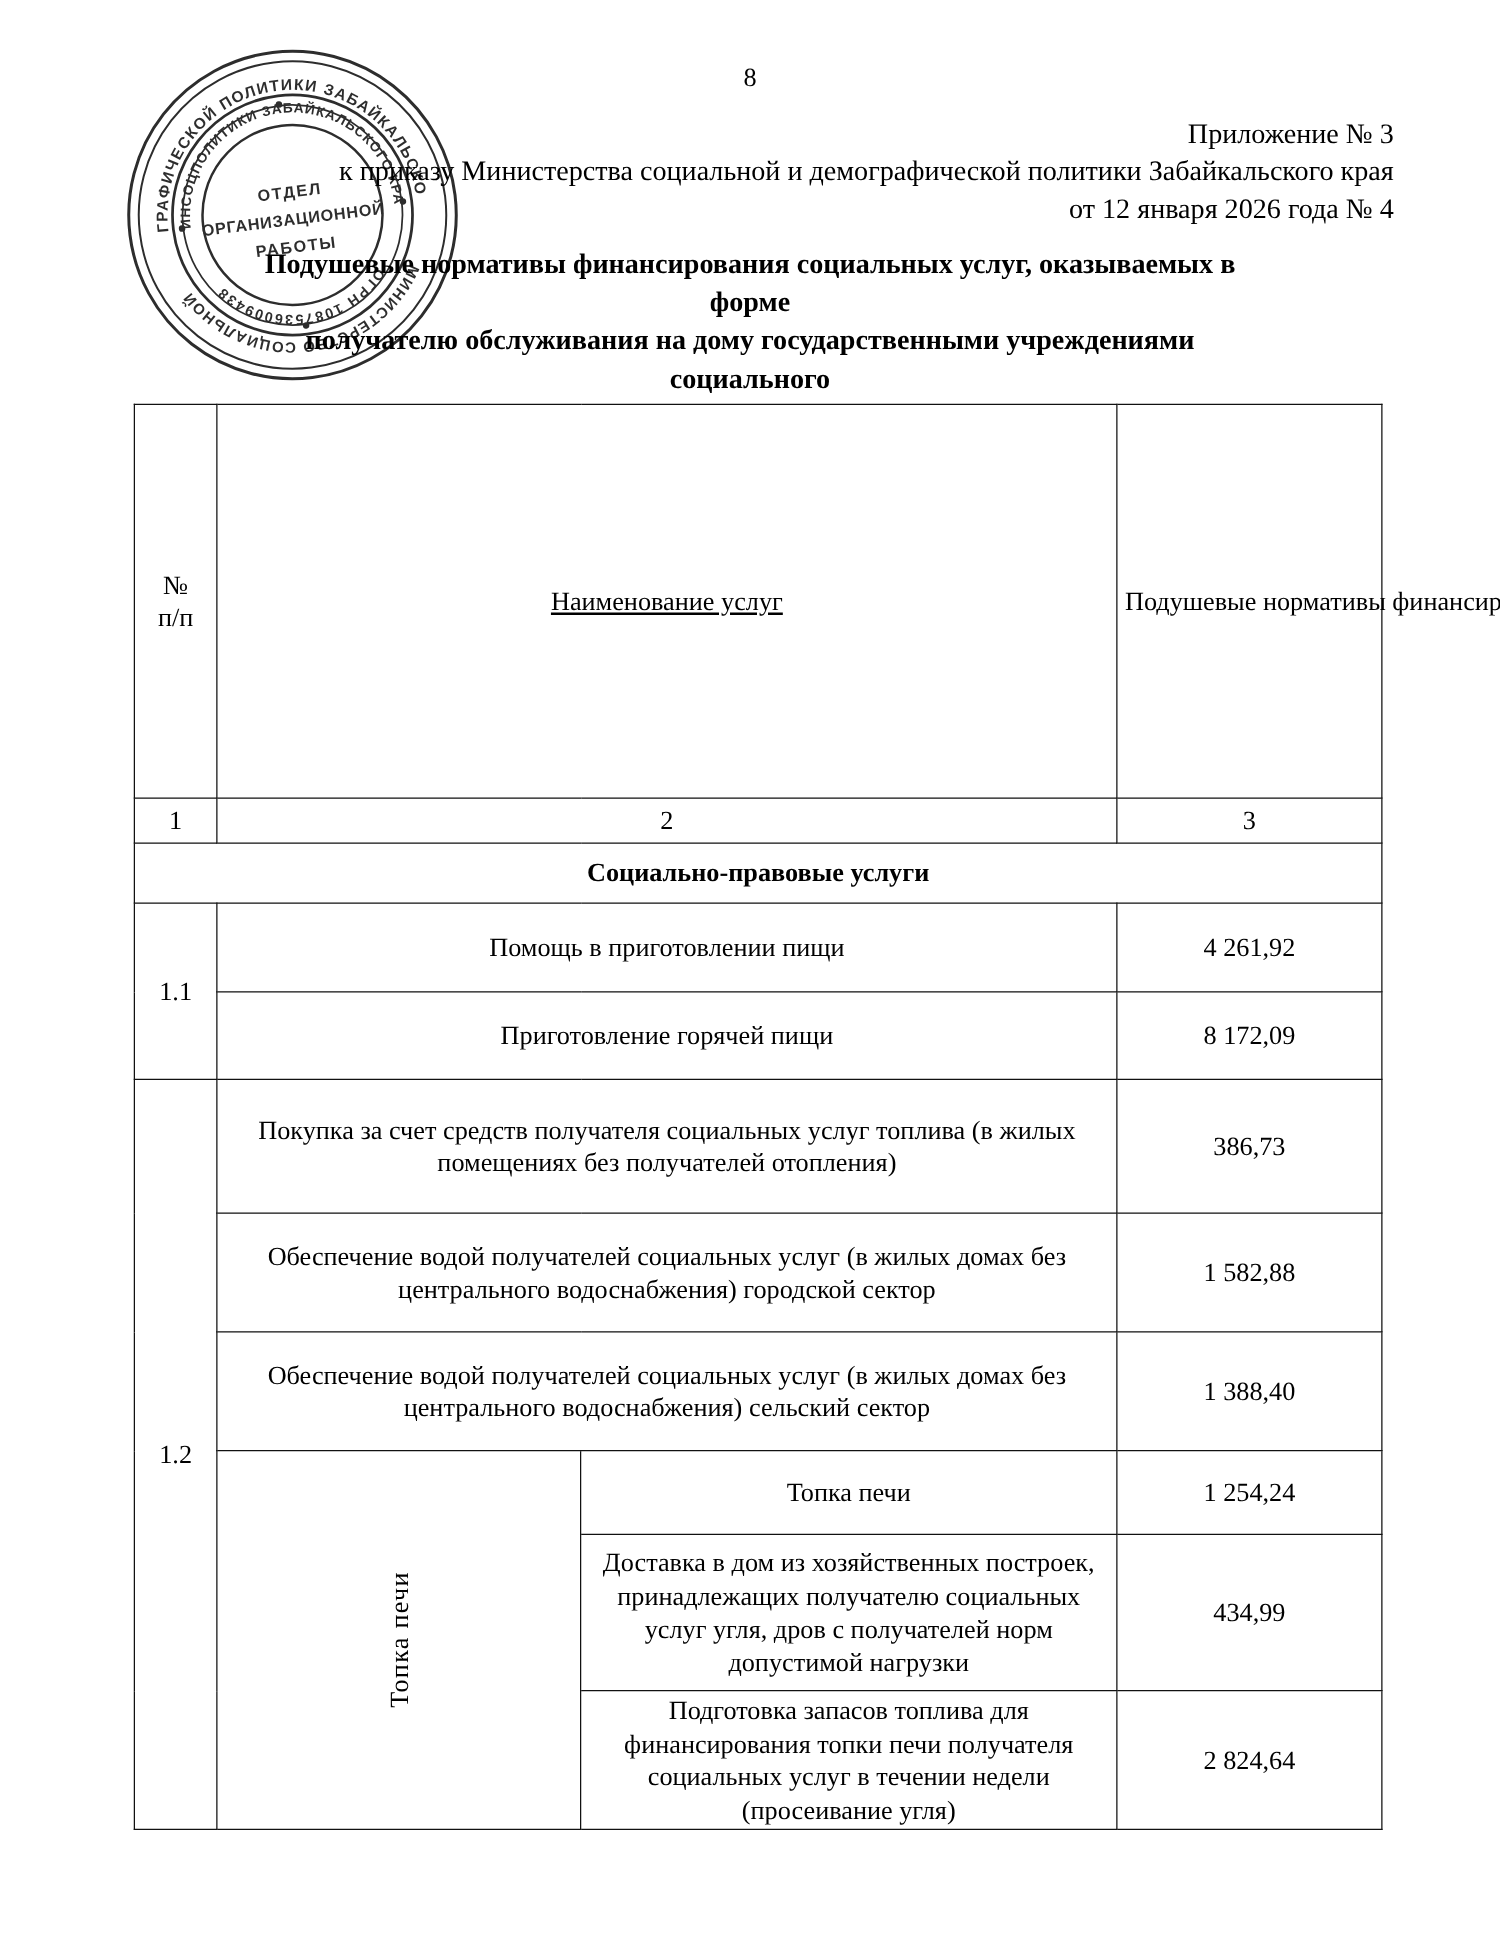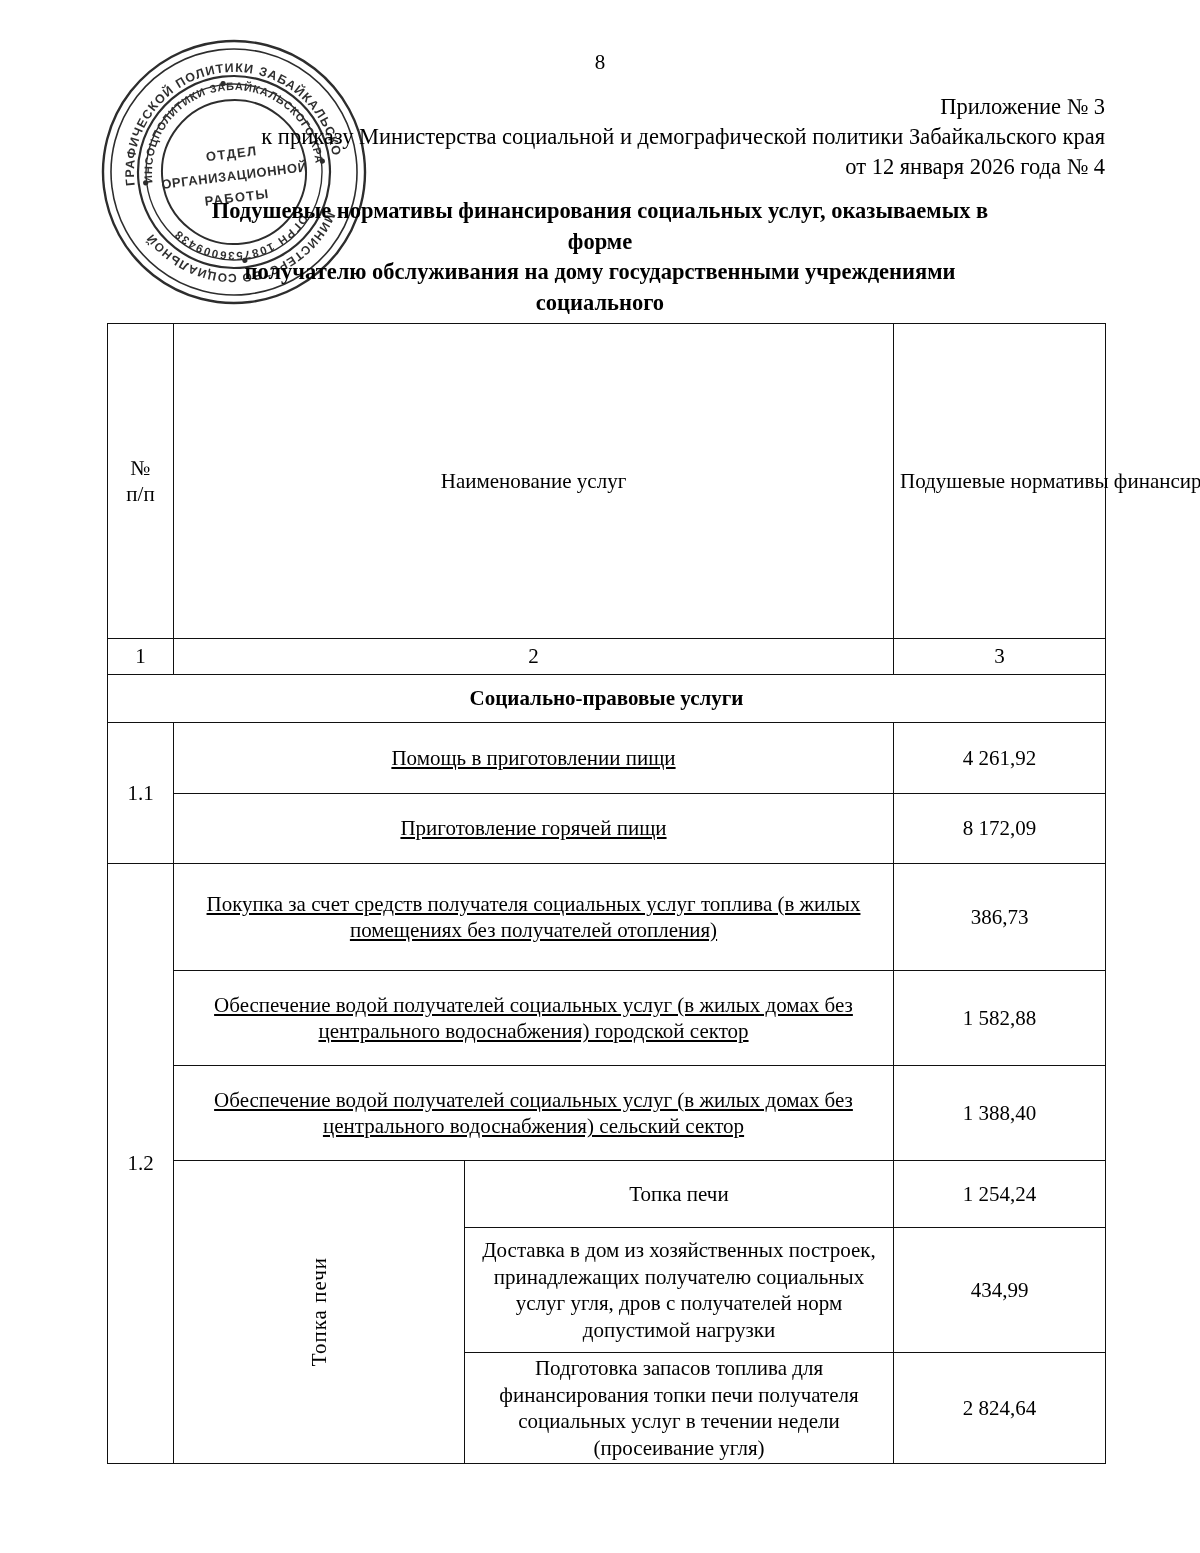--- a/index.html
+++ b/index.html
@@ -28,21 +28,21 @@
     width: 1200px;
     text-align: center;
     font-size: 21px;
     letter-spacing: 0;
   }
 
   
   .appendix {
     position: absolute;
     top: 92px;
-    left: 250px;
+    left: 260px;
     width: 855px;
     text-align: right;
     font-size: 22.5px;
     line-height: 30px;
   }
   .appendix div { white-space: nowrap; }
 
   
   .doc-title {
     position: absolute;
@@ -83,33 +83,33 @@
     border: 1.6px solid #111;
     font-size: 21px;
     line-height: 26.5px;
     text-align: center;
     vertical-align: middle;
     padding: 2px 6px;
   }
   td.num-col { width: 66px; font-size: 21px; }
   td.val-col { width: 212px; white-space: nowrap; }
 
-  .hdr-name { font-size: 21.5px; }
+  .hdr-name { font-size: 21.5px; text-decoration: underline; }
   .hdr-val  { font-size: 21.5px; line-height: 27.5px; }
 
   .colnum { height: 36px; font-size: 21px; }
 
   .section-band {
     font-weight: bold;
     font-size: 22px;
     height: 43px;
     margin-top: 16px;
   }
 
-  .svc { padding: 6px 14px; line-height: 28px; text-decoration: underline; }
+  .svc { padding: 6px 14px; line-height: 28px; }
   .svc-narrow { padding: 6px 20px; line-height: 29px; }
 
   .rot-cell { width: 291px; padding: 0; }
   .rot-inner {
     writing-mode: vertical-rl;
     transform: rotate(180deg);
     font-size: 21px;
     letter-spacing: 1px;
     margin: 0 auto;
     white-space: nowrap;

